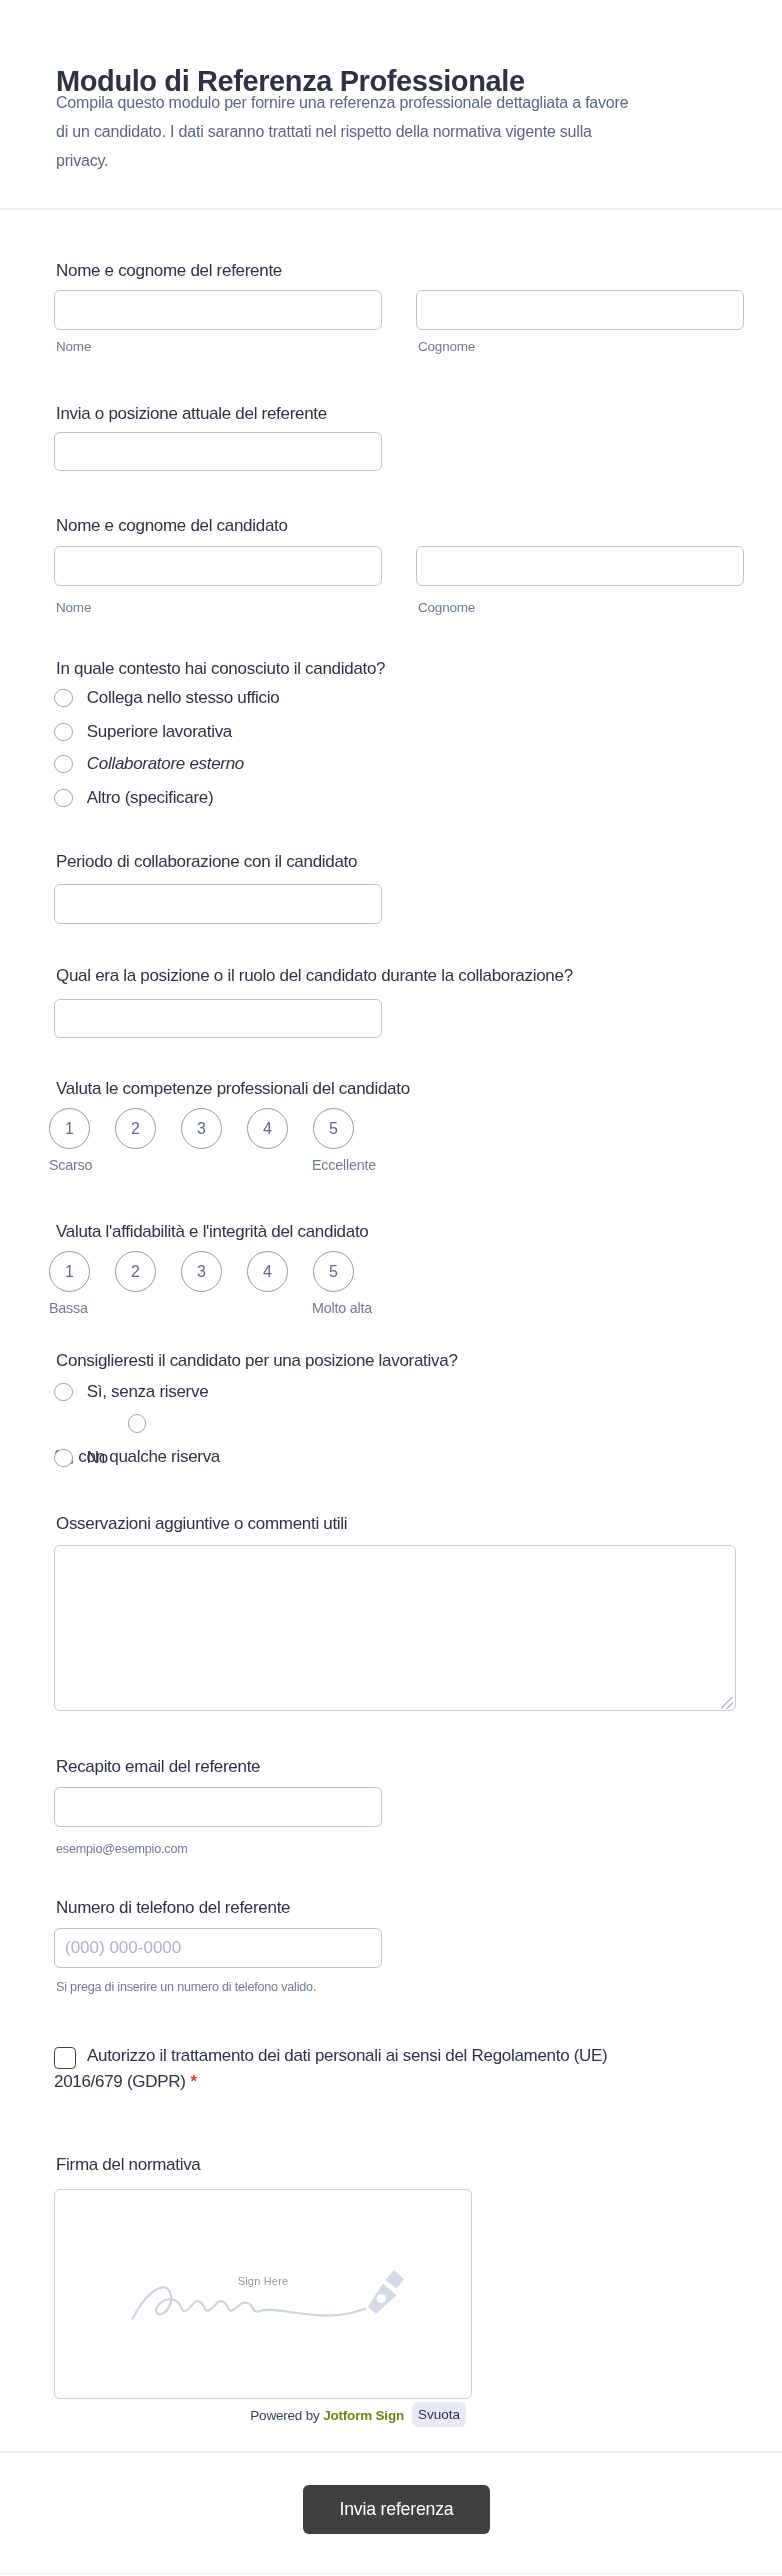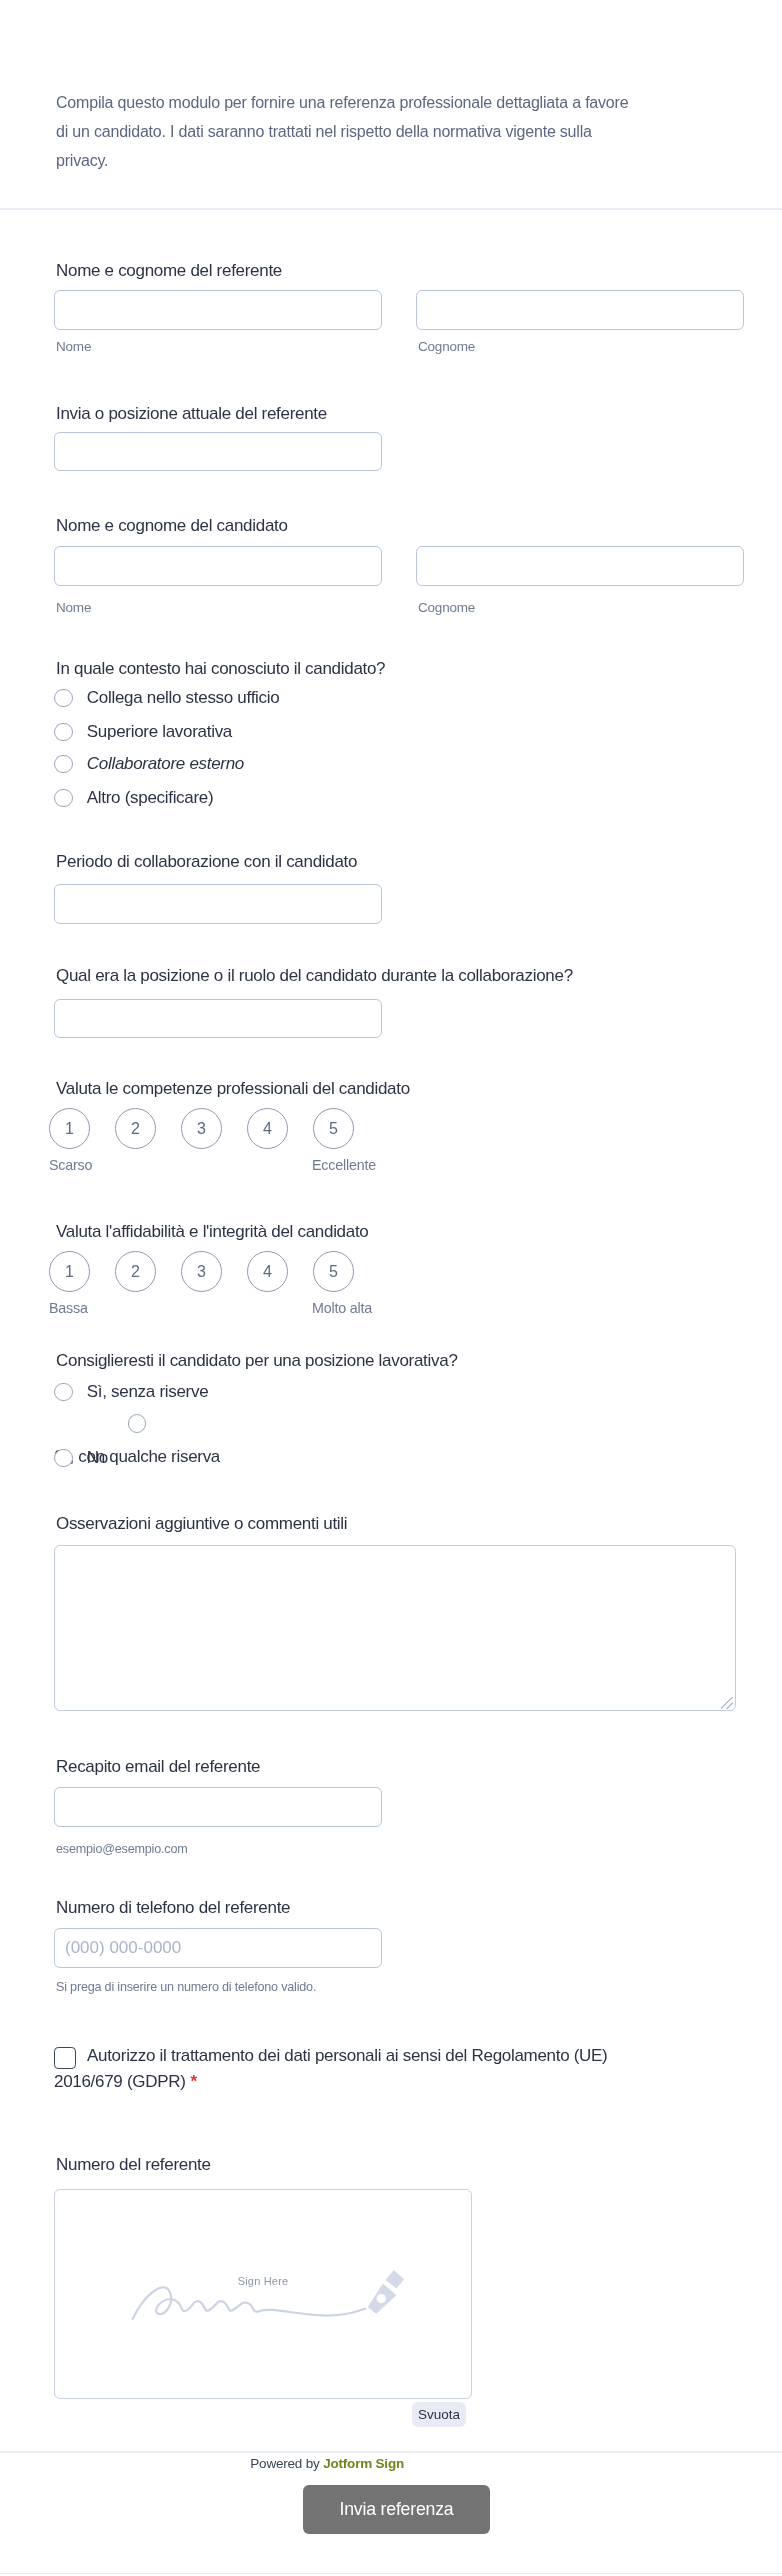--- a/index.html
+++ b/index.html
@@ -61,32 +61,33 @@
   
   #gdpr-check{left:54px;top:2047px;appearance:none;-webkit-appearance:none;box-sizing:border-box;width:22px;height:22px;border:1.7px solid #3b4356;border-radius:4.2px;background:#fff;margin:0;cursor:pointer;}
   #gdpr-l1{left:87px;top:2046px;font-size:17px;letter-spacing:-0.3px;color:#2c3345;white-space:nowrap;}
   #gdpr-l2{left:54px;top:2072px;font-size:17px;letter-spacing:-0.3px;color:#2c3345;white-space:nowrap;}
   .req-star{color:#e0382e;font-weight:700;margin-left:5px;}
 
   
   #sigbox{left:54px;top:2189px;box-sizing:border-box;width:418px;height:210px;border:1.3px solid #c9d0e2;border-radius:5.9px;background:#fff;cursor:crosshair;}
   #sign-here{left:54px;top:2275px;width:418px;text-align:center;font-size:11px;color:#8d97ac;letter-spacing:0.2px;}
   #sig-art{left:126px;top:2263px;}
-  #powered{left:54px;top:2408px;width:350px;text-align:right;font-size:13.5px;color:#3a4459;letter-spacing:-0.2px;margin-top:48px;}
+  #powered{left:54px;top:2408px;width:350px;text-align:right;font-size:13.5px;color:#3a4459;letter-spacing:-0.2px;}
   #powered b{color:#72821b;}
   #svuota{left:412px;top:2402px;box-sizing:border-box;width:54px;height:25px;background:#e8eaf5;border:none;border-radius:6px;font-family:"Liberation Sans",sans-serif;font-size:13.5px;color:#2c3345;cursor:pointer;}
 
   
-  #submit{left:303px;top:2485px;box-sizing:border-box;width:187px;height:49px;background:#737373;border:none;border-radius:5.9px;color:#ffffff;font-family:"Liberation Sans",sans-serif;font-size:17.7px;font-weight:500;letter-spacing:-0.2px;cursor:pointer;}
+  #submit{left:303px;top:2485px;box-sizing:border-box;width:187px;height:49px;background:#404040;border:none;border-radius:5.9px;color:#ffffff;font-family:"Liberation Sans",sans-serif;font-size:17.7px;font-weight:500;letter-spacing:-0.2px;cursor:pointer;}
 </style>
 </head>
 <body>
 
 <div class="page">
 
+  <h1 class="abs title">Modulo di Referenza Professionale</h1>
   <div class="abs sub-line" id="sub0">Compila questo modulo per fornire una referenza professionale dettagliata a favore</div>
   <div class="abs sub-line" id="sub1">di un candidato. I dati saranno trattati nel rispetto della normativa vigente sulla</div>
   <div class="abs sub-line" id="sub2">privacy.</div>
   <div class="abs divider" id="div-top"></div>
 
   <div class="abs ql" id="l-q1">Nome e cognome del referente</div>
   <input class="abs inp" id="i-q1a" type="text" style="">
   <input class="abs inp" id="i-q1b" type="text" style="">
   <div class="abs sub" id="sl-q1a">Nome</div>
   <div class="abs sub" id="sl-q1b">Cognome</div>
@@ -169,21 +170,21 @@
   <div class="abs help" id="sl-q11">esempio@esempio.com</div>
 
   <div class="abs ql" id="l-q12">Numero di telefono del referente</div>
   <input class="abs inp" id="i-q12" type="text" placeholder="(000) 000-0000" style="">
   <div class="abs help" id="sl-q12">Si prega di inserire un numero di telefono valido.</div>
 
   <input class="abs" id="gdpr-check" type="checkbox" style="">
   <div class="abs" id="gdpr-l1">Autorizzo il trattamento dei dati personali ai sensi del Regolamento (UE)</div>
   <div class="abs" id="gdpr-l2"><span>2016/679 (GDPR)</span><span class="req-star">*</span></div>
 
-  <div class="abs ql" id="l-q13">Numero del referente</div>
+  <div class="abs ql" id="l-q13">Firma del normativa</div>
   <div class="abs" id="sigbox"></div>
   <div class="abs" id="sig-art">
     <svg width="278" height="72" viewBox="0 0 330 85">
       <path d="M8 66 C 20 40, 44 18, 52 34 C 58 47, 46 64, 38 60 C 30 56, 44 38, 58 44 C 68 48, 64 60, 72 56 C 80 52, 80 42, 88 46 C 95 50, 92 60, 100 55 C 108 50, 108 42, 116 46 C 123 50, 120 60, 128 55 C 136 50, 138 44, 146 48 C 152 51, 150 60, 158 57 C 172 52, 196 60, 232 62 C 258 63, 272 58, 284 54" fill="none" stroke="#ccd3e5" stroke-width="2.6" stroke-linecap="round"></path>
       <g fill="#d4d9e8">
         <path d="M287 52 L305 24 L321 38 L297 60 Z"></path>
         <circle cx="303" cy="42" r="5.5" fill="#ffffff"></circle>
         <path d="M308 20 L318 8 L330 19 L321 30 Z"></path>
       </g>
     </svg>

